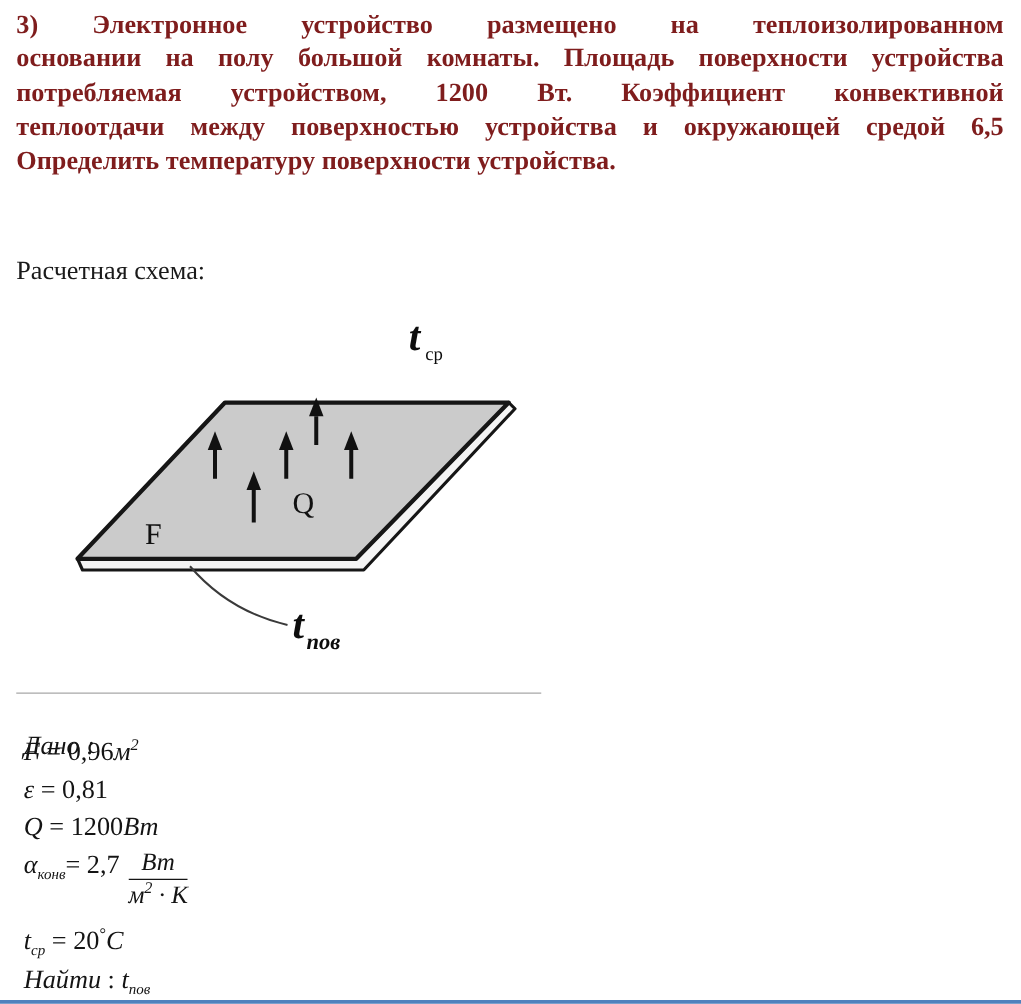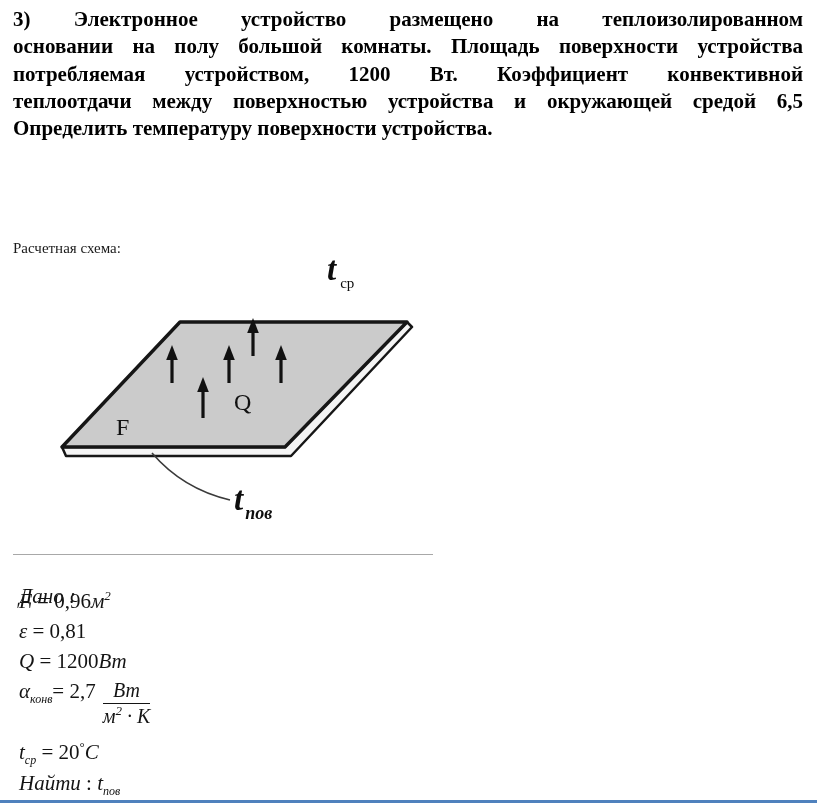--- a/index.html
+++ b/index.html
@@ -13,26 +13,26 @@
   }
   .problem {
     position:absolute; left:13px; top:6px; width:790px;
   }
   .pline {
     font-weight:bold;
     font-size:21px;
     line-height:27.3px;
     text-align:justify;
     text-align-last:justify;
-    color:#000000;
+    color:#7f1d1d;
   }
   .pline.last { text-align-last:left; }
   .scheme-label {
     position:absolute; left:13px; top:204px;
-    font-size:15px; font-weight:normal; color:#1a1a1a;margin-top:36px;
+    font-size:21px; font-weight:normal; color:#1a1a1a;
   }
   .diagram-svg {
     position:absolute; left:0; top:238px;
   }
   .rule {
     position:absolute; left:13px; top:554px;
     width:420px; height:1px; background:#a8a8a8;
   }
   .given-line {
     position:absolute; left:19px;

